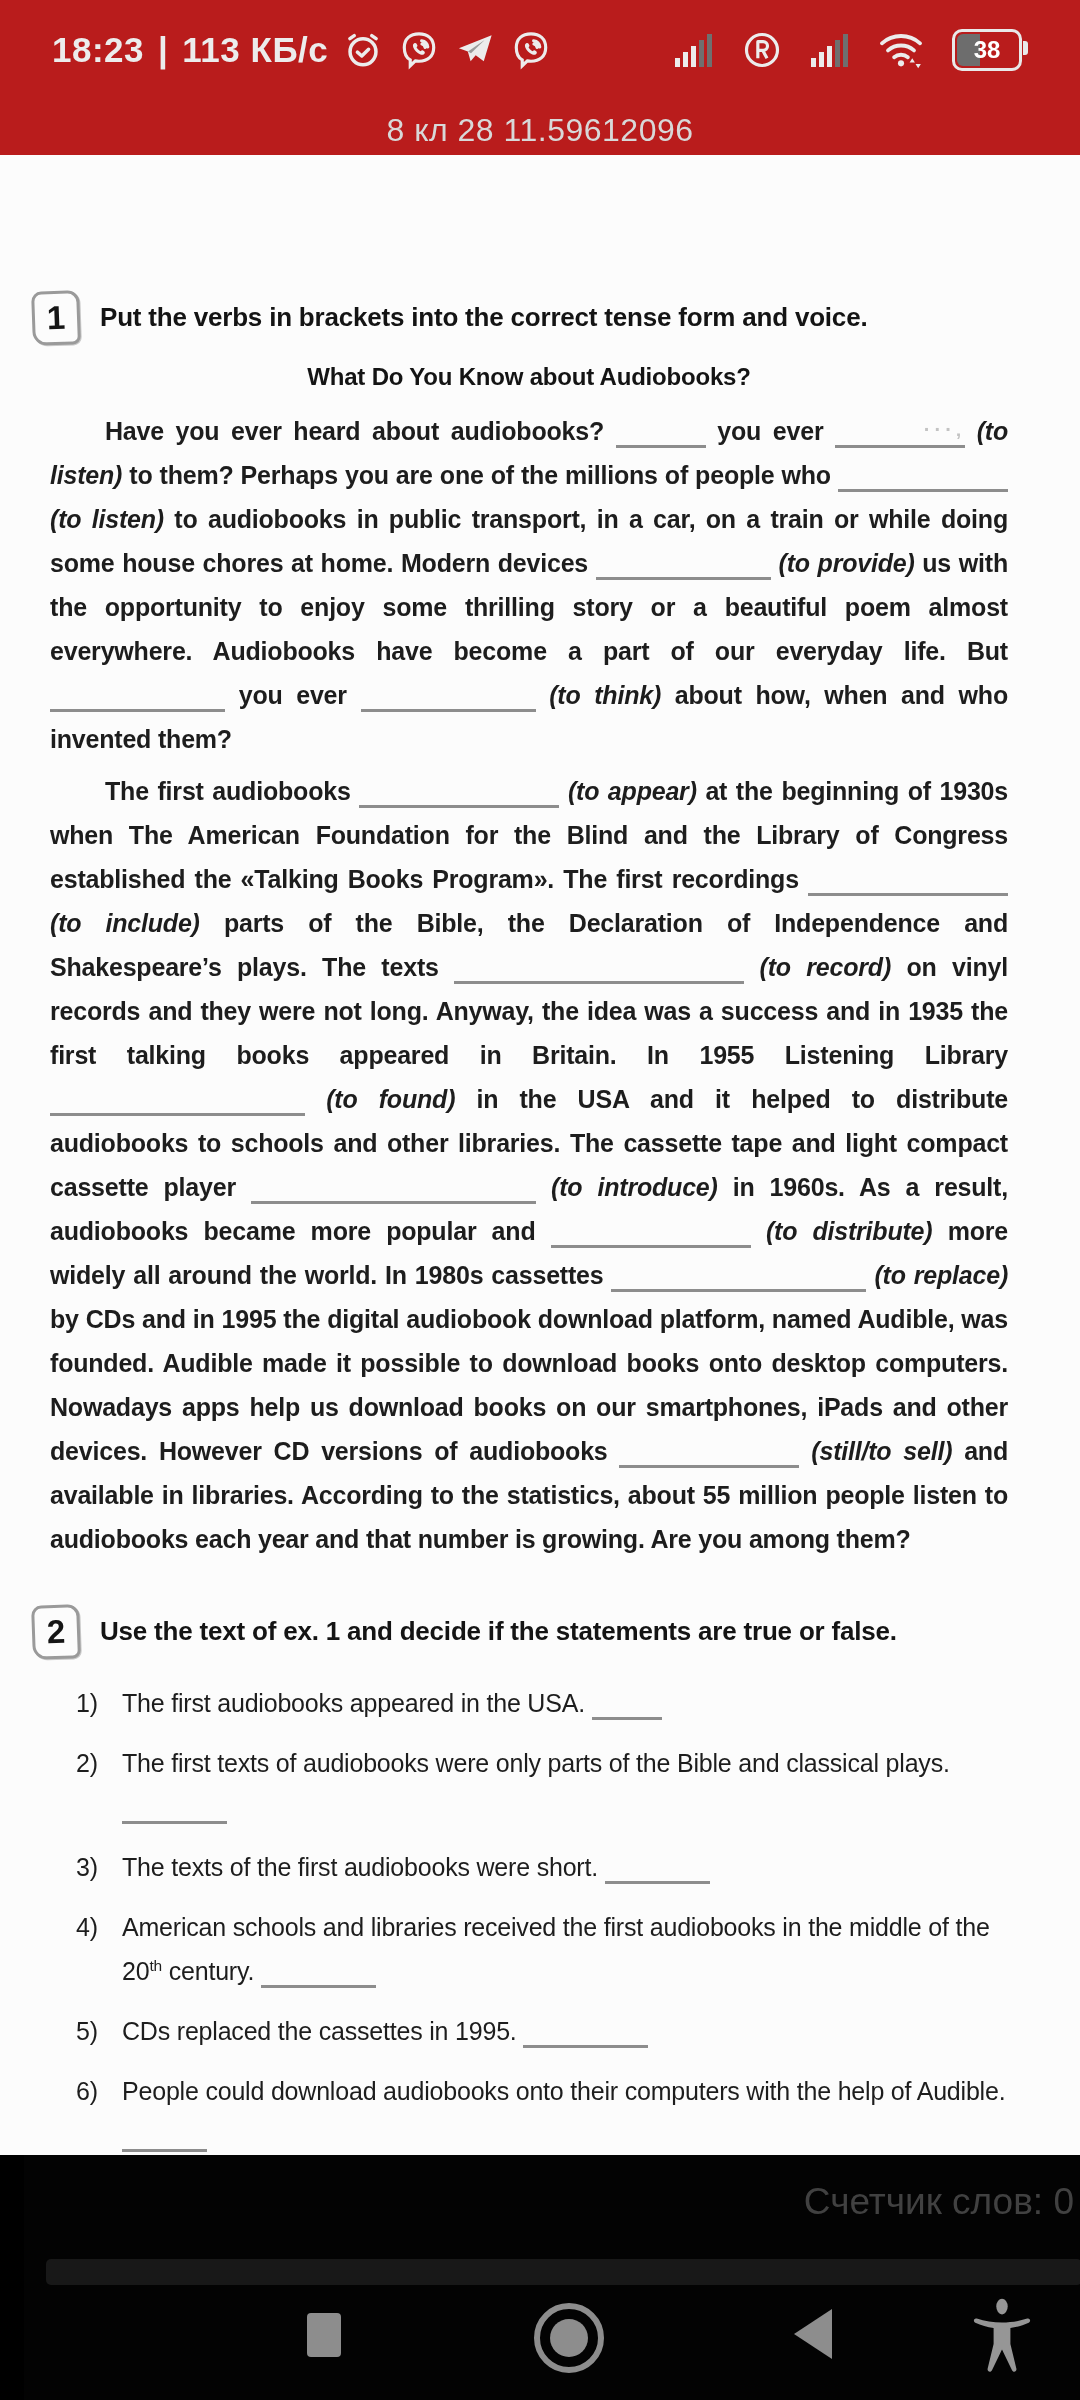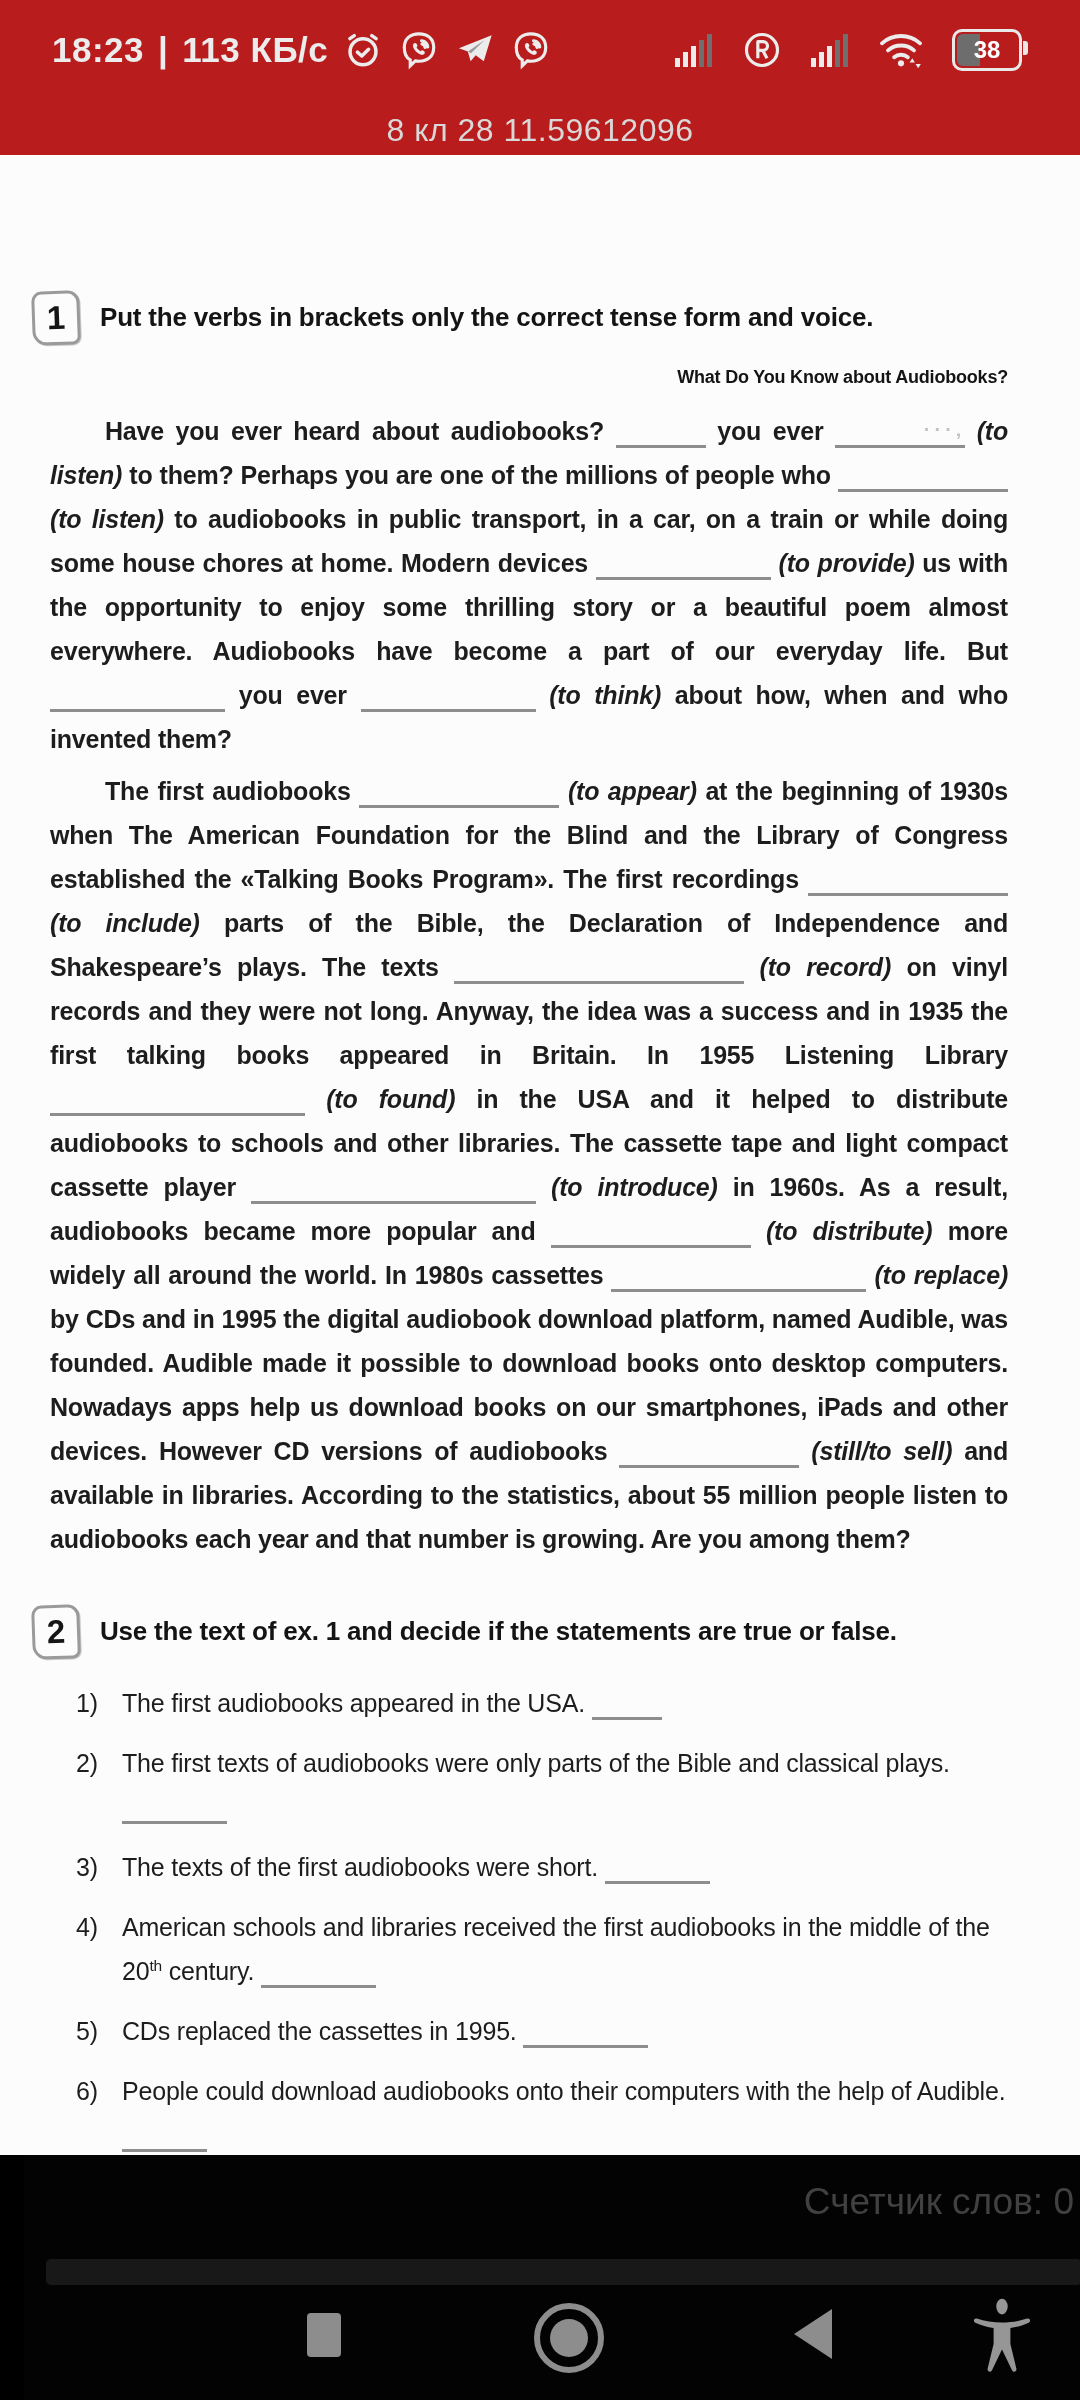--- a/index.html
+++ b/index.html
@@ -19,21 +19,21 @@
   .title-row{position:absolute;top:112px;left:0;width:1080px;text-align:center;color:#d8d8d8;font-size:32px;letter-spacing:.5px;}
 
   
   .doc{position:absolute;top:155px;left:0;width:1080px;height:2000px;background:#fcfcfc;color:#1d1d1d;overflow:hidden;}
   .doc-inner{padding:136px 72px 0 50px;font-size:25px;line-height:44px;letter-spacing:-0.2px;}
   .ex-header{display:flex;align-items:flex-start;margin-bottom:10px;}
   .ex-badge{flex:none;width:42px;height:48px;border:3px solid #9a9a9a;border-radius:10px 12px 8px 14px;
             display:flex;align-items:center;justify-content:center;font-size:33px;font-weight:bold;color:#151515;
             transform:rotate(-2deg);margin-left:-18px;background:#fcfcfc;box-shadow:1px 1px 0 #c9c9c9;}
   .ex-instr{font-weight:bold;font-size:26px;line-height:34px;padding:9px 0 0 20px;color:#141414;}
-  .doc-subtitle{text-align:right;font-weight:bold;font-size:18px;margin:0 0 10px 0;color:#141414;}
+  .doc-subtitle{text-align:center;font-weight:bold;font-size:24px;margin:0 0 10px 0;color:#141414;}
   .para{margin:0;text-align:justify;text-indent:55px;font-weight:bold;}
   .para + .para{margin-top:8px;}
   .blank{display:inline-block;height:30px;border-bottom:3px solid #8d8d8d;margin-bottom:-8px;position:relative;}
   .blank.dots::after{content:"···‚";position:absolute;left:26%;top:-8px;color:#c3c3c3;font-size:20px;letter-spacing:4px;}
   em{font-style:italic;}
   sup{font-size:62%;vertical-align:super;line-height:0;}
   .tf-section{margin-top:44px;}
   .tf-list{margin-top:22px;}
   .tf-item{display:flex;margin:0 0 16px 26px;line-height:44px;}
   .tf-num{flex:none;width:46px;}
@@ -131,21 +131,21 @@
       </div>
     </div>
     <div class="title-row">8 кл 28 11.59612096</div>
   </div>
 
   <div class="doc">
     <div class="doc-inner">
 
       <div class="ex-header">
         <span class="ex-badge">1</span>
-        <span class="ex-instr">Put the verbs in brackets only the correct tense form and voice.</span>
+        <span class="ex-instr">Put the verbs in brackets into the correct tense form and voice.</span>
       </div>
 
       <div class="doc-subtitle">What Do You Know about Audiobooks?</div>
 
       <p class="para">Have you ever heard about audiobooks? <span class="blank" style="width: 90px;"></span> you ever <span class="blank dots" style="width: 130px;"></span> <em>(to listen)</em> to them? Perhaps you are one of the millions of people who <span class="blank" style="width: 170px;"></span> <em>(to listen)</em> to audiobooks in public transport, in a car, on a train or while doing some house chores at home. Modern devices <span class="blank" style="width: 175px;"></span> <em>(to provide)</em> us with the opportunity to enjoy some thrilling story or a beautiful poem almost everywhere. Audiobooks have become a part of our everyday life. But <span class="blank" style="width: 175px;"></span> you ever <span class="blank" style="width: 175px;"></span> <em>(to think)</em> about how, when and who invented them?</p>
       <p class="para">The first audiobooks <span class="blank" style="width: 200px;"></span> <em>(to appear)</em> at the beginning of 1930s when The American Foundation for the Blind and the Library of Congress established the «Talking Books Program». The first recordings <span class="blank" style="width: 200px;"></span> <em>(to include)</em> parts of the Bible, the Declaration of Independence and Shakespeare’s plays. The texts <span class="blank" style="width: 290px;"></span> <em>(to record)</em> on vinyl records and they were not long. Anyway, the idea was a success and in 1935 the first talking books appeared in Britain. In 1955 Listening Library <span class="blank" style="width: 255px;"></span> <em>(to found)</em> in the USA and it helped to distribute audiobooks to schools and other libraries. The cassette tape and light compact cassette player <span class="blank" style="width: 285px;"></span> <em>(to introduce)</em> in 1960s. As a result, audiobooks became more popular and <span class="blank" style="width: 200px;"></span> <em>(to distribute)</em> more widely all around the world. In 1980s cassettes <span class="blank" style="width: 255px;"></span> <em>(to replace)</em> by CDs and in 1995 the digital audiobook download platform, named Audible, was founded. Audible made it possible to download books onto desktop computers. Nowadays apps help us download books on our smartphones, iPads and other devices. However CD versions of audiobooks <span class="blank" style="width: 180px;"></span> <em>(still/to sell)</em> and available in libraries. According to the statistics, about 55 million people listen to audiobooks each year and that number is growing. Are you among them?</p>
 
       <div class="tf-section">
         <div class="ex-header">
           <span class="ex-badge">2</span>

